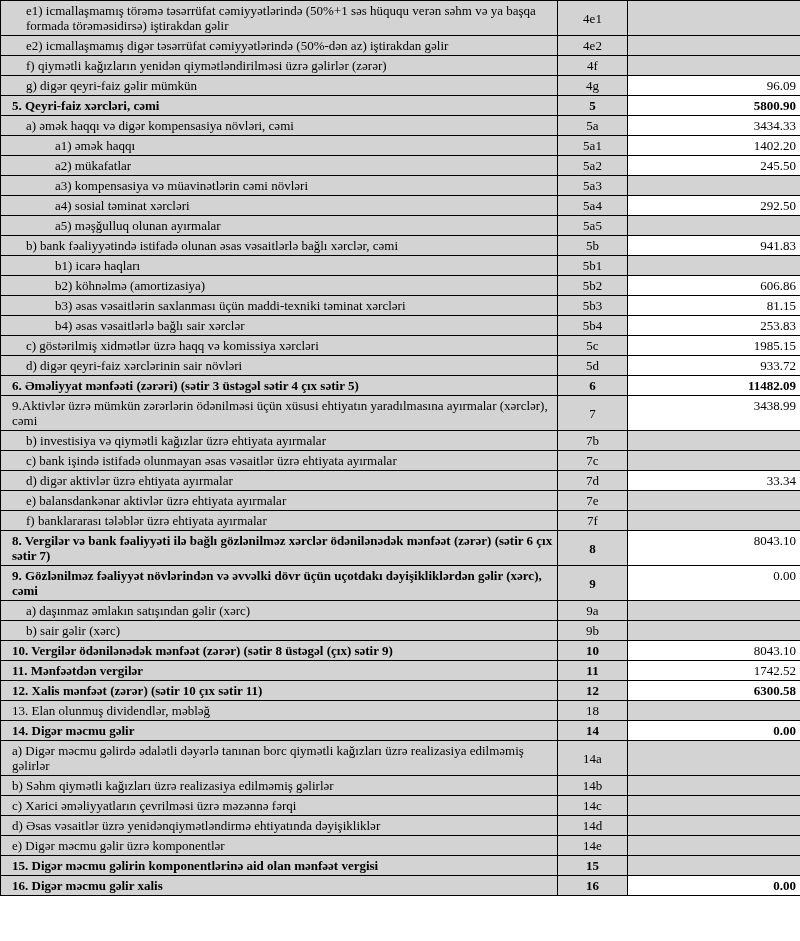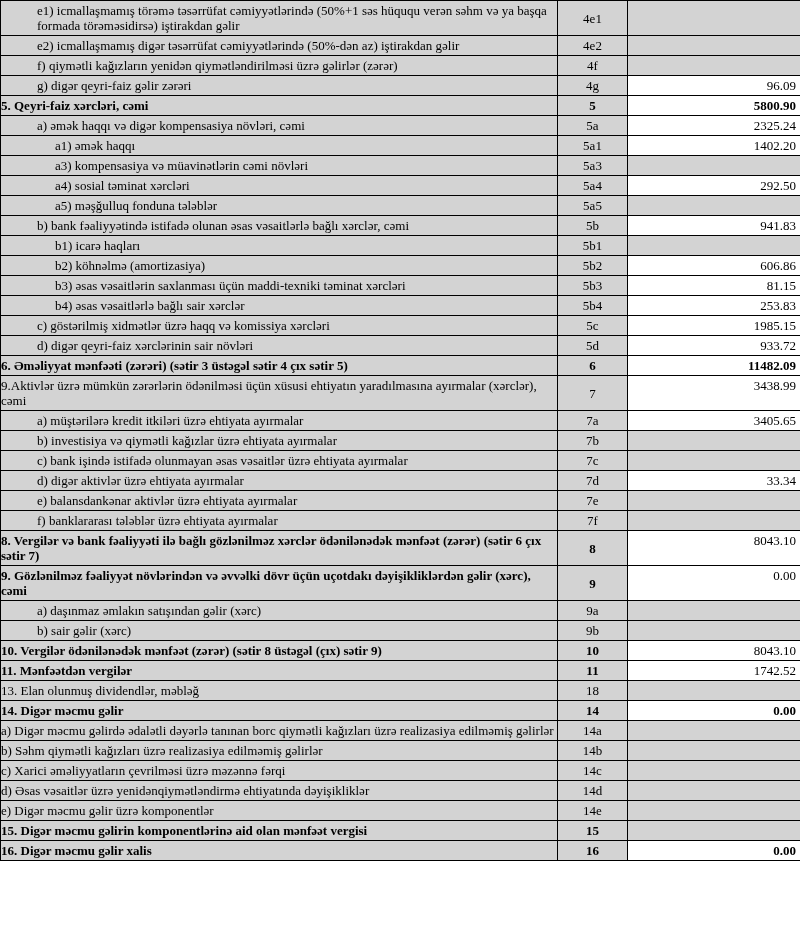--- a/index.html
+++ b/index.html
@@ -25,22 +25,22 @@
   td{
     border:1px solid var(--border);
     background:var(--cell-bg);
     font-size:13px;
     line-height:15px;
     padding:2px 3px;
     vertical-align:middle;
     overflow:hidden;
     word-wrap:break-word;
   }
-  td.label{ text-align:left; padding-left:0; }
-  td.label.indent-1{ padding-left:36px; }
+  td.label{ text-align:left; padding-left:11px; }
+  td.label.indent-1{ padding-left:25px; }
   td.label.indent-2{ padding-left:54px; }
   td.code{ text-align:center; }
   td.value{
     text-align:right;
     padding-right:4px;
     vertical-align:top;
   }
   td.value.has-num{ background:var(--value-bg); }
   tr.bold td.label,
   tr.bold td.code{ font-weight:bold; }
@@ -66,51 +66,56 @@
           <td class="label indent-1">e2) icmallaşmamış digər təsərrüfat cəmiyyətlərində (50%-dən az) iştirakdan gəlir</td>
           <td class="code">4e2</td>
           <td class="value"></td>
         </tr>
         <tr>
           <td class="label indent-1">f) qiymətli kağızların yenidən qiymətləndirilməsi üzrə gəlirlər (zərər)</td>
           <td class="code">4f</td>
           <td class="value"></td>
         </tr>
         <tr>
-          <td class="label indent-1">g) digər qeyri-faiz gəlir zərəri</td>
+          <td class="label indent-1">g) digər qeyri-faiz gəlir mümkün</td>
           <td class="code">4g</td>
           <td class="value has-num">96.09</td>
         </tr>
         <tr class="bold">
           <td class="label indent-0">5. Qeyri-faiz xərcləri, cəmi</td>
           <td class="code">5</td>
           <td class="value has-num vbold">5800.90</td>
         </tr>
         <tr>
           <td class="label indent-1">a) əmək haqqı və digər kompensasiya növləri, cəmi</td>
           <td class="code">5a</td>
-          <td class="value has-num">2325.24</td>
+          <td class="value has-num">3434.33</td>
         </tr>
         <tr>
           <td class="label indent-2">a1) əmək haqqı</td>
           <td class="code">5a1</td>
           <td class="value has-num">1402.20</td>
         </tr>
         <tr>
+          <td class="label indent-2">a2) mükafatlar</td>
+          <td class="code">5a2</td>
+          <td class="value has-num">245.50</td>
+        </tr>
+        <tr>
           <td class="label indent-2">a3) kompensasiya və müavinətlərin cəmi növləri</td>
           <td class="code">5a3</td>
           <td class="value"></td>
         </tr>
         <tr>
           <td class="label indent-2">a4) sosial təminat xərcləri</td>
           <td class="code">5a4</td>
           <td class="value has-num">292.50</td>
         </tr>
         <tr>
-          <td class="label indent-2">a5) məşğulluq fonduna tələblər</td>
+          <td class="label indent-2">a5) məşğulluq olunan ayırmalar</td>
           <td class="code">5a5</td>
           <td class="value"></td>
         </tr>
         <tr>
           <td class="label indent-1">b) bank fəaliyyətində istifadə olunan əsas vəsaitlərlə bağlı xərclər, cəmi</td>
           <td class="code">5b</td>
           <td class="value has-num">941.83</td>
         </tr>
         <tr>
           <td class="label indent-2">b1) icarə haqları</td>
@@ -146,25 +151,20 @@
           <td class="label indent-0">6. Əməliyyat mənfəəti (zərəri) (sətir 3 üstəgəl sətir 4 çıx sətir 5)</td>
           <td class="code">6</td>
           <td class="value has-num vbold">11482.09</td>
         </tr>
         <tr>
           <td class="label indent-0">9.Aktivlər üzrə mümkün zərərlərin ödənilməsi üçün xüsusi ehtiyatın yaradılmasına ayırmalar (xərclər), cəmi</td>
           <td class="code">7</td>
           <td class="value has-num">3438.99</td>
         </tr>
         <tr>
-          <td class="label indent-1">a) müştərilərə kredit itkiləri üzrə ehtiyata ayırmalar</td>
-          <td class="code">7a</td>
-          <td class="value has-num">3405.65</td>
-        </tr>
-        <tr>
           <td class="label indent-1">b) investisiya və qiymətli kağızlar üzrə ehtiyata ayırmalar</td>
           <td class="code">7b</td>
           <td class="value"></td>
         </tr>
         <tr>
           <td class="label indent-1">c) bank işində istifadə olunmayan əsas vəsaitlər üzrə ehtiyata ayırmalar</td>
           <td class="code">7c</td>
           <td class="value"></td>
         </tr>
         <tr>
@@ -204,20 +204,25 @@
         </tr>
         <tr class="bold">
           <td class="label indent-0">10. Vergilər ödənilənədək mənfəət (zərər) (sətir 8 üstəgəl (çıx) sətir 9)</td>
           <td class="code">10</td>
           <td class="value has-num">8043.10</td>
         </tr>
         <tr class="bold">
           <td class="label indent-0">11. Mənfəətdən vergilər</td>
           <td class="code">11</td>
           <td class="value has-num">1742.52</td>
+        </tr>
+        <tr class="bold">
+          <td class="label indent-0">12. Xalis mənfəət (zərər) (sətir 10 çıx sətir 11)</td>
+          <td class="code">12</td>
+          <td class="value has-num vbold">6300.58</td>
         </tr>
         <tr>
           <td class="label indent-0">13. Elan olunmuş dividendlər, məbləğ</td>
           <td class="code">18</td>
           <td class="value"></td>
         </tr>
         <tr class="bold">
           <td class="label indent-0">14. Digər məcmu gəlir</td>
           <td class="code">14</td>
           <td class="value has-num vbold">0.00</td>

